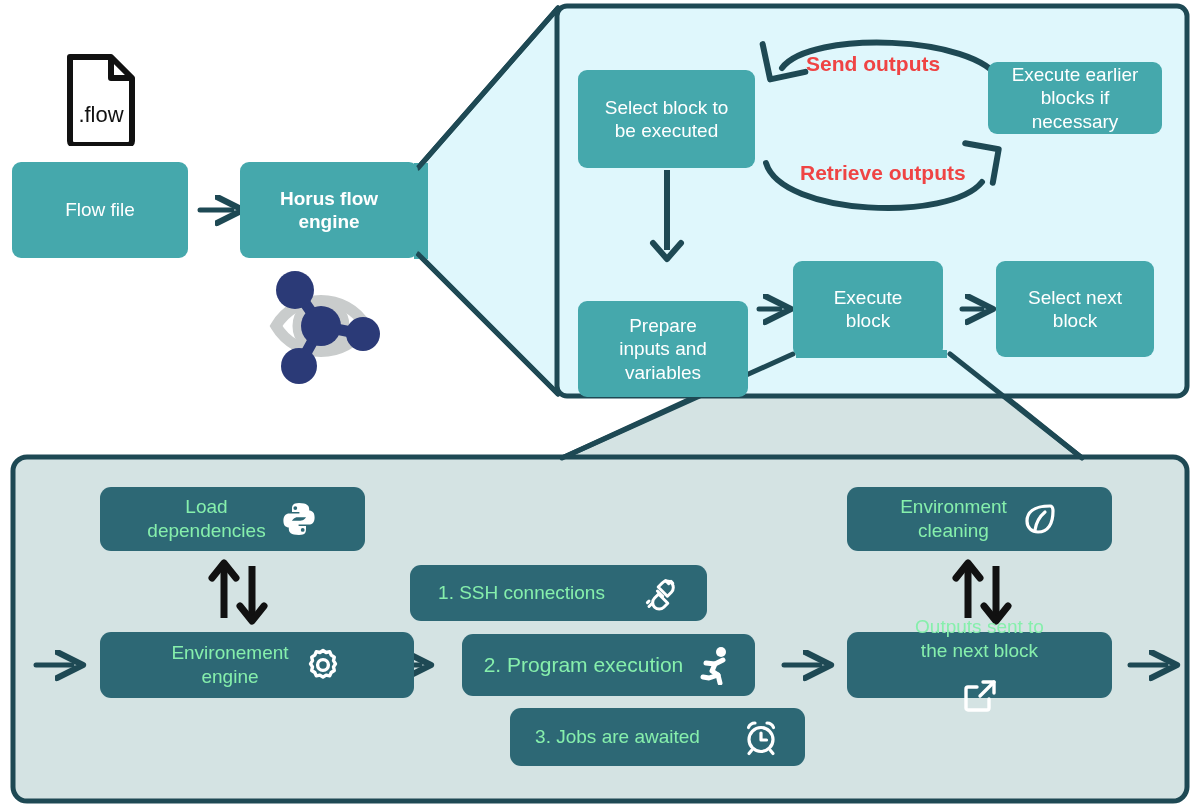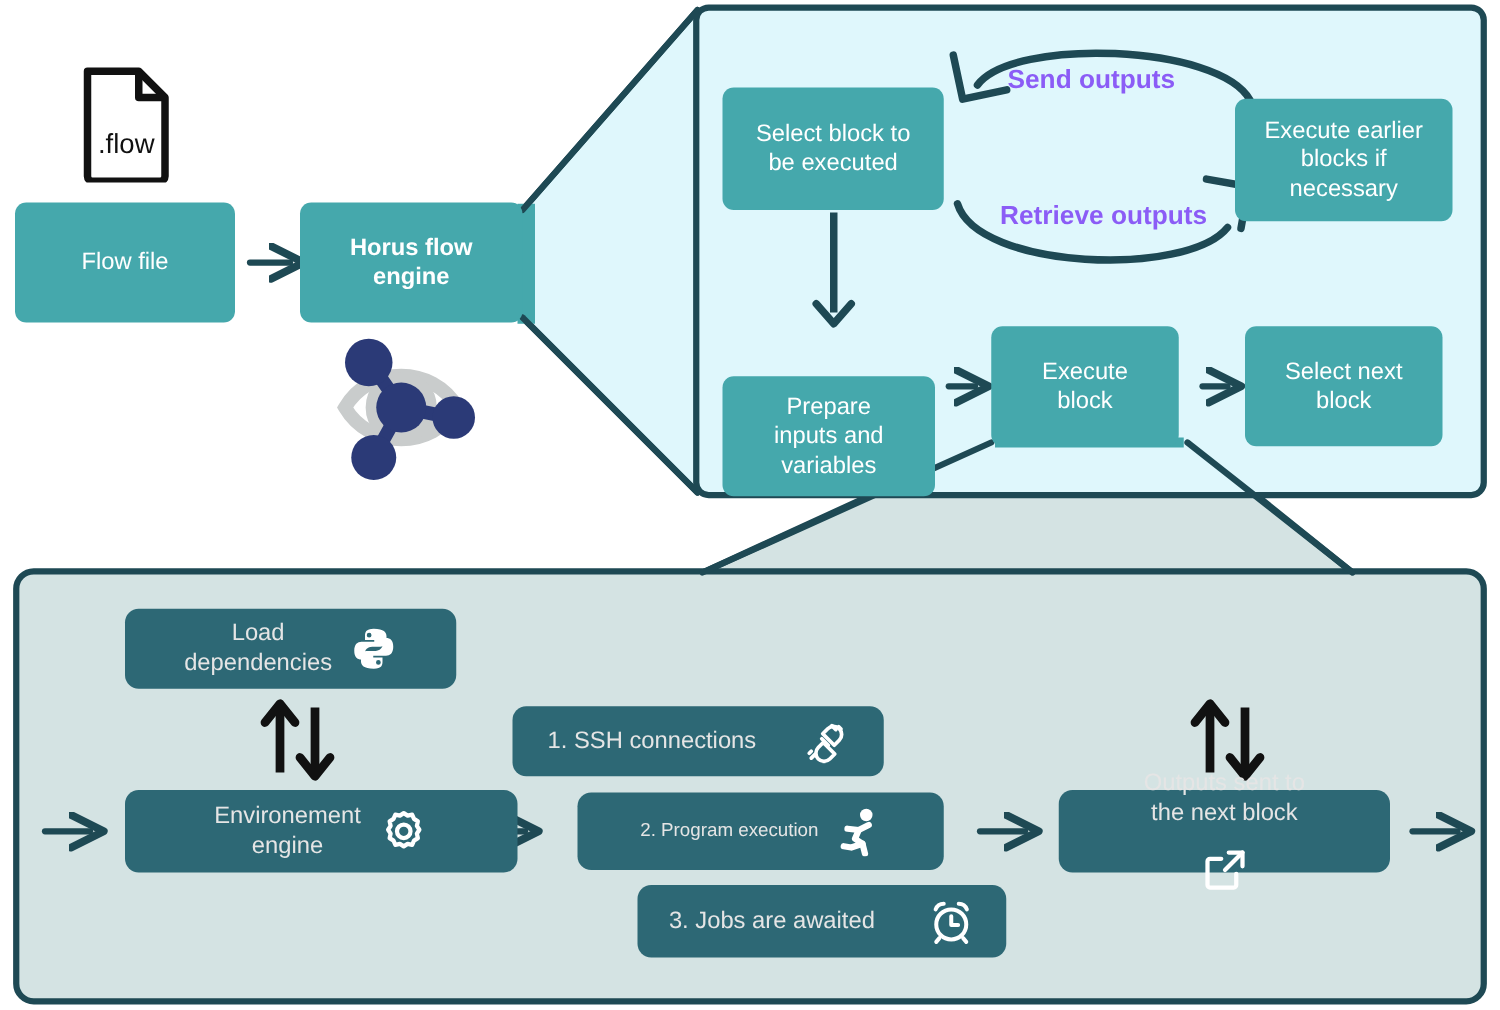--- a/index.html
+++ b/index.html
@@ -11,25 +11,25 @@
   
   .node{position:absolute;display:flex;align-items:center;justify-content:center;
         text-align:center;color:#ffffff;box-sizing:border-box;line-height:1.22;}
   .node.teal{background:#45A8AC;border-radius:9px;}
 
   .lbl{white-space:pre-line;}
 
   
   .pill{position:absolute;background:#2D6875;border-radius:11px;
         display:flex;align-items:center;justify-content:center;gap:14px;
-        color:#e5e5e5;box-sizing:border-box;padding:0 18px;}
+        color:#86efac;box-sizing:border-box;padding:0 18px;}
   .pill .ptext{white-space:pre-line;text-align:center;line-height:1.25;}
   .pill .picon{flex:0 0 auto;display:flex;align-items:center;justify-content:center;}
 
-  .cyc-label{position:absolute;color:#8b5cf6;font-weight:600;white-space:nowrap;}
+  .cyc-label{position:absolute;color:#ef4444;font-weight:600;white-space:nowrap;}
 
   .fileicon{position:absolute;}
   .logo{position:absolute;}
 </style>
 </head>
 <body>
 
 <div class="stage">
 
   <svg class="layer" viewBox="0 0 1200 808">
@@ -155,21 +155,21 @@
   <div class="node teal" style="left:240px;top:162px;width:178px;height:96px;font-size:19px;font-weight:bold;">
     <span class="lbl">Horus flow
 engine</span>
   </div>
 
   <div class="node teal" style="left:578px;top:70px;width:177px;height:98px;font-size:19px;">
     <span class="lbl">Select block to
 be executed</span>
   </div>
 
-  <div class="node teal" style="left:988px;top:79px;width:174px;height:98px;font-size:19px;">
+  <div class="node teal" style="left:988px;top:62px;width:174px;height:72px;font-size:19px;">
     <span class="lbl">Execute earlier
 blocks if
 necessary</span>
   </div>
 
   <div class="node teal" style="left:578px;top:261px;width:170px;height:96px;font-size:19px;margin-top:40px;">
     <span class="lbl">Prepare
 inputs and
 variables</span>
   </div>
@@ -231,21 +231,21 @@
           <path d="M21.2,9.0 a6.5,6.5 0 0 1 9.2,9.2 l-4.0,4.0 -9.2,-9.2 Z"></path>
           <path d="M17.6,20.0 l-4.0,4.0 a6.5,6.5 0 0 0 9.2,9.2 l4.0,-4.0 Z"></path>
           <path d="M11.0,29.5 l-3.0,3.0"></path>
           <path d="M8.0,27.0 l-1.6,1.6"></path>
           <path d="M16.4,17.0 l5.2,5.2"></path>
         </g>
       </svg>
     </span>
   </div>
 
-  <div class="pill" style="left:462px;top:634px;width:293px;height:62px;font-size:15px;justify-content:center;">
+  <div class="pill" style="left:462px;top:634px;width:293px;height:62px;font-size:21px;justify-content:center;">
     <span class="ptext">2. Program execution</span>
     <span class="picon">
       <svg width="36" height="40" viewBox="0 0 36 40">
         <circle cx="24" cy="7" r="5" fill="#ffffff"></circle>
         <g stroke="#ffffff" stroke-width="5" fill="none" stroke-linecap="round" stroke-linejoin="round">
           <path d="M26,15 l-8,4 -3,7 6,4 2,8"></path>
           <path d="M18,19 l-9,-1"></path>
           <path d="M21,30 l-9,3 -6,-1"></path>
         </g>
       </svg>
@@ -261,20 +261,33 @@
           <path d="M19,15 v7 h5.5"></path>
           <path d="M6.5,9.5 a7,7 0 0 1 6.5,-4.5"></path>
           <path d="M31.5,9.5 a7,7 0 0 0 -6.5,-4.5"></path>
           <path d="M9.5,32.5 l-2.5,3"></path>
           <path d="M28.5,32.5 l2.5,3"></path>
         </g>
       </svg>
     </span>
   </div>
 
+  <div class="pill" style="left:847px;top:487px;width:265px;height:64px;font-size:19px;">
+    <span class="ptext">Environment
+cleaning</span>
+    <span class="picon">
+      <svg width="38" height="38" viewBox="0 0 38 38">
+        <g stroke="#ffffff" stroke-width="3.2" fill="none" stroke-linecap="round" stroke-linejoin="round">
+          <path d="M29,6 C12,6 6,13 6,21 C6,28 11,32 17,32 C27,32 32,24 32,11
+                   C32,8.5 31,6 29,6 Z"></path>
+          <path d="M24,12 C18,17 15,23 14,30"></path>
+        </g>
+      </svg>
+    </span>
+  </div>
 
   <div class="pill" style="left:847px;top:632px;width:265px;height:66px;font-size:19px;flex-direction:column;">
     <span class="ptext">Outputs sent to
 the next block</span>
     <span class="picon">
       <svg width="38" height="38" viewBox="0 0 38 38">
         <g stroke="#ffffff" stroke-width="3.4" fill="none" stroke-linecap="round" stroke-linejoin="round">
           <path d="M22,5 H33 V16"></path>
           <path d="M33,5 L19,19"></path>
           <path d="M28,22 v9 a2,2 0 0 1 -2,2 H7 a2,2 0 0 1 -2,-2 V12 a2,2 0 0 1 2,-2 h9"></path>

